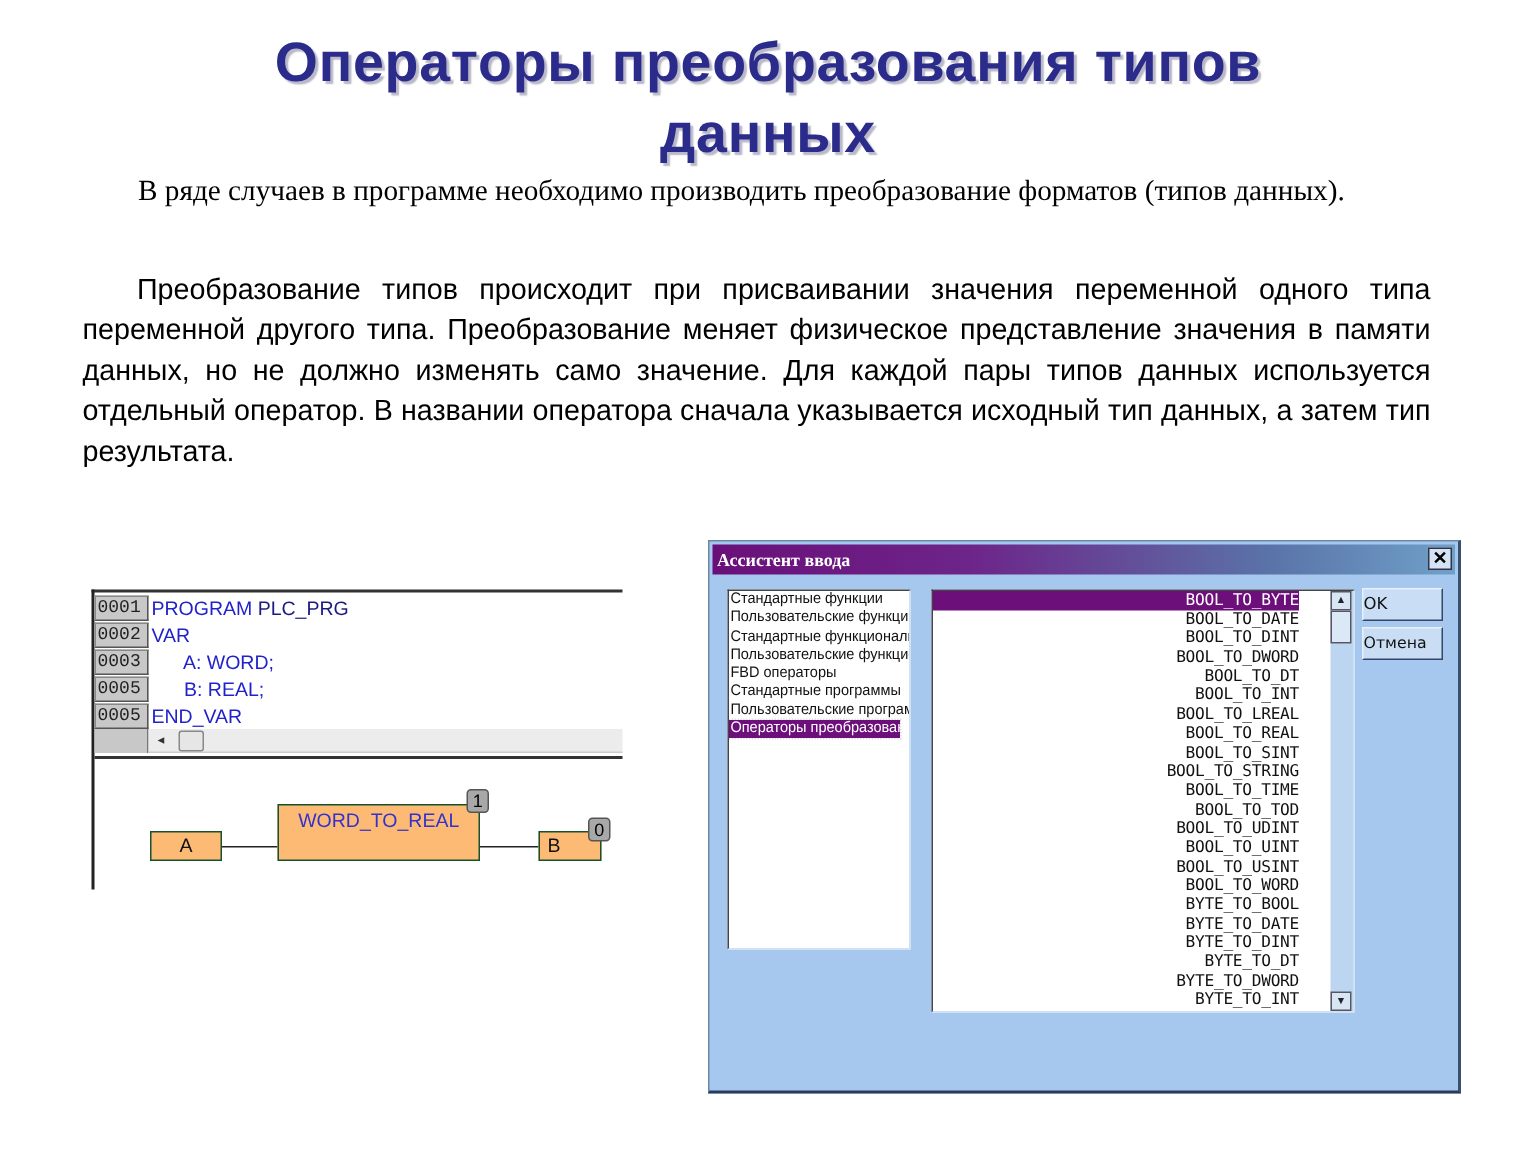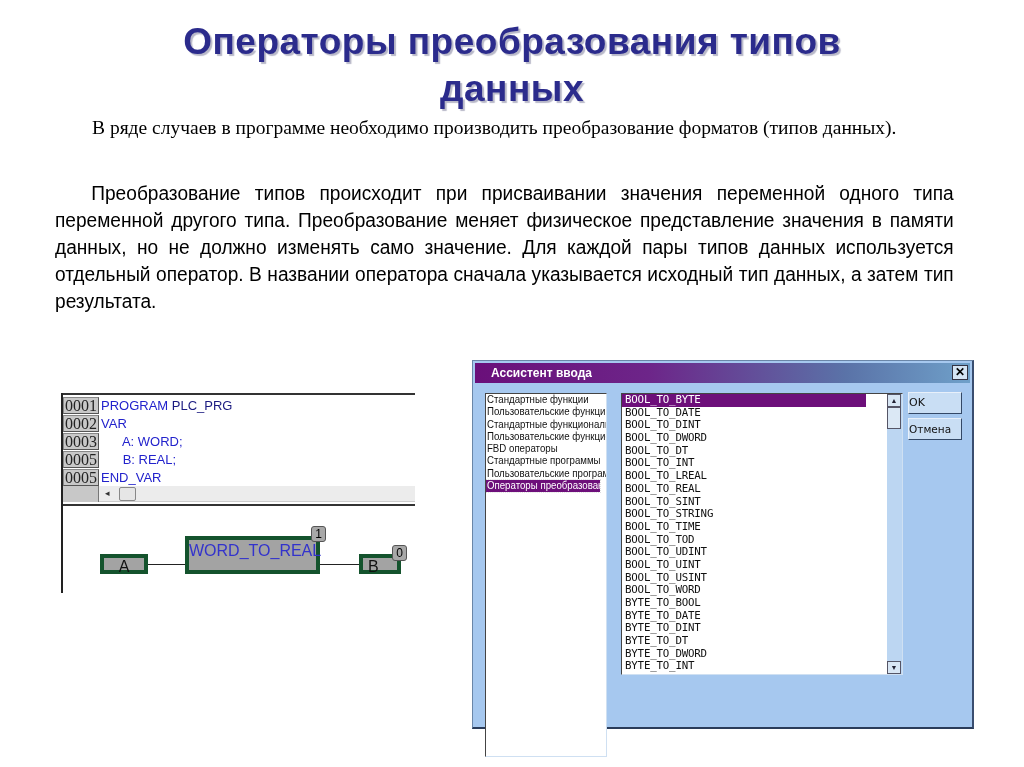--- a/index.html
+++ b/index.html
@@ -26,74 +26,74 @@
   .indent { display: inline-block; width: 37px; }
 
   
   .editor { position: absolute; left: 61px; top: 393px; width: 354px; height: 200px; }
   .editor .topline { position: absolute; left: 0; top: 0; width: 354px; height: 2px; background: #333; }
   .editor .leftline { position: absolute; left: 0; top: 0; width: 2px; height: 200px; background: #222; }
   .code-row { position: absolute; left: 2px; height: 18px; width: 352px; display: flex; align-items: center; }
   .ln {
     width: 36px; height: 17px; background: #c8c8c8; border: 1px solid #888;
     border-right-color: #555; border-bottom-color: #555;
-    font-size: 16px; line-height: 15px; color: #222; text-align: left; padding-left: 1px;
-    font-family: Liberation Serif, serif;
+    font-size: 12px; line-height: 15px; color: #222; text-align: left; padding-left: 1px;
+    font-family: Liberation Mono, monospace;
   }
   .code { font-size: 13px; color: #2222cc; padding-left: 2px; white-space: pre; font-family: "Liberation Sans", sans-serif; }
   .code .plain { color: #1a1a80; }
   .hscroll { position: absolute; left: 2px; top: 93px; width: 352px; height: 16px; display: flex; }
   .hscroll .gut { width: 36px; height: 16px; background: #c8c8c8; border-right: 1px solid #777; }
   .hscroll .bar { flex: 1; background: #ececec; position: relative; border-bottom: 1px solid #ccc; }
   .hscroll .arrow { position: absolute; left: 6px; top: 2px; font-size: 9px; color: #333; }
   .hscroll .thumb { position: absolute; left: 20px; top: 1px; width: 17px; height: 14px; background: #e6e6e6; border: 1px solid #888; border-radius: 2px; }
   .sepline { position: absolute; left: 2px; top: 111px; width: 352px; height: 2px; background: #333; }
 
-  .fbd-box { position: absolute; border: 4px solid #14532d; background: #a3a3a3; font-size: 16px; }
+  .fbd-box { position: absolute; border: 1px solid #14532d; background: #fdba74; font-size: 13px; }
   .var-a { left: 39px; top: 161px; width: 48px; height: 20px; text-align: center; line-height: 18px; color: #111; }
   .var-b { left: 298px; top: 161px; width: 42px; height: 20px; line-height: 18px; padding-left: 5px; color: #111; }
   .fn-box { left: 124px; top: 143px; width: 135px; height: 38px; text-align: center; color: #3333cc; padding-top: 2px; }
   .wire { position: absolute; height: 1px; background: #222; }
   .badge {
     position: absolute; width: 15px; height: 16px; background: #a8a8a8; border: 1px solid #555;
     border-radius: 3px; font-size: 12px; line-height: 14px; text-align: center; color: #000;
   }
 
   
   .dialog {
     position: absolute; left: 472px; top: 360px; width: 502px; height: 369px;
     background: #a6c8ef; border: 1px solid #6a86a8; border-bottom: 2px solid #2a3c5a; border-right: 2px solid #3a4e70;
   }
   .titlebar {
     position: absolute; left: 2px; top: 2px; right: 2px; height: 20px;
     background: linear-gradient(to right, #6a0f7a 0%, #6d2589 35%, #5a73a8 75%, #6fa0c9 100%);
-    color: #fff; font-weight: bold; font-size: 12px; line-height: 20px; padding-left: 16px;
-    font-family: Liberation Sans, sans-serif;
+    color: #fff; font-weight: bold; font-size: 12px; line-height: 20px; padding-left: 3px;
+    font-family: Liberation Serif, serif;
   }
   .close-btn {
     position: absolute; right: 2px; top: 2px; width: 16px; height: 15px; background: #d4e4f4;
     border: 1px solid #334; font-size: 12px; line-height: 12px; text-align: center; color: #000; font-weight: bold;
   }
   .cat-list {
-    position: absolute; left: 12px; top: 32px; width: 122px; height: 364px;
+    position: absolute; left: 12px; top: 32px; width: 122px; height: 240px;
     background: #fff; border: 1px solid #444; border-right-color: #cfe0f2; border-bottom-color: #cfe0f2;
     overflow: hidden;
   }
   .cat-item {
     height: 12.3px; font-size: 10.2px; line-height: 12.3px; white-space: nowrap; padding-left: 1px; color: #111;
     font-family: "Liberation Sans", sans-serif; transform: scaleX(0.95); transform-origin: left;
   }
   .cat-item.sel { background: #6d0f7a; color: #fff; outline: 1px dotted #ddd; }
 
   .fn-list {
     position: absolute; left: 148px; top: 32px; width: 282px; height: 282px;
     background: #fff; border: 1px solid #444; border-right-color: #cfe0f2; border-bottom-color: #cfe0f2;
     overflow: hidden;
   }
-  .fn-items { position: absolute; left: 0; top: 0; width: 244px; }
+  .fn-items { position: absolute; left: 0; top: 0; width: 244px; text-align: right; }
   .fn-item {
     height: 12.7px; font-size: 10.8px; line-height: 12.7px; white-space: nowrap; padding-left: 3px; color: #111;
     font-family: "DejaVu Sans Mono", monospace; letter-spacing: -0.2px;
   }
   .fn-item.sel { background: #6d0f7a; color: #fff; }
   .vscroll { position: absolute; right: 0; top: 0; width: 15px; height: 280px; background: #bcd6f2; }
   .vscroll .up, .vscroll .down {
     position: absolute; left: 0; width: 14px; height: 13px; background: #d8e6f4; border: 1px solid #556;
     font-size: 7px; line-height: 11px; text-align: center; color: #223;
   }

